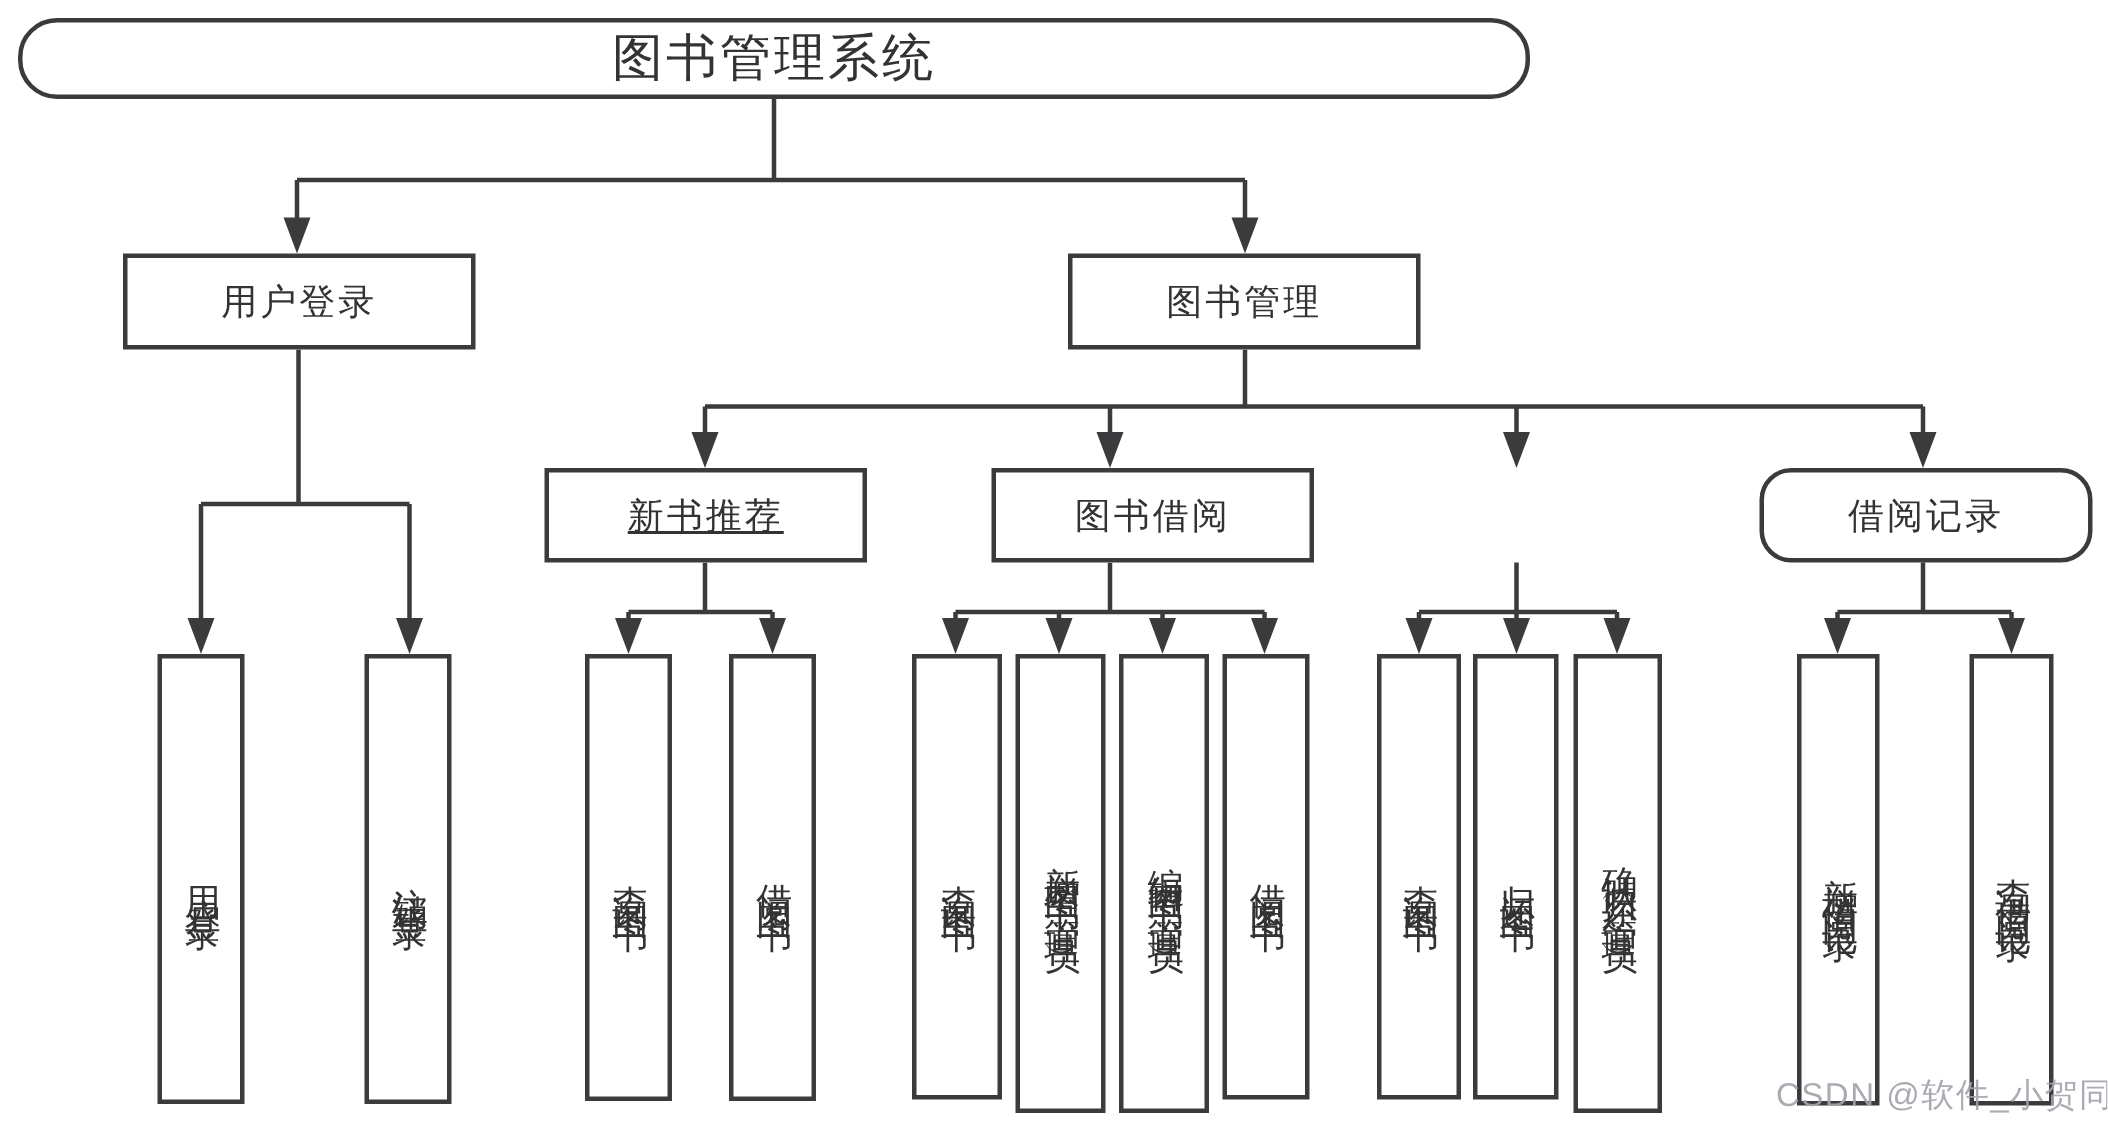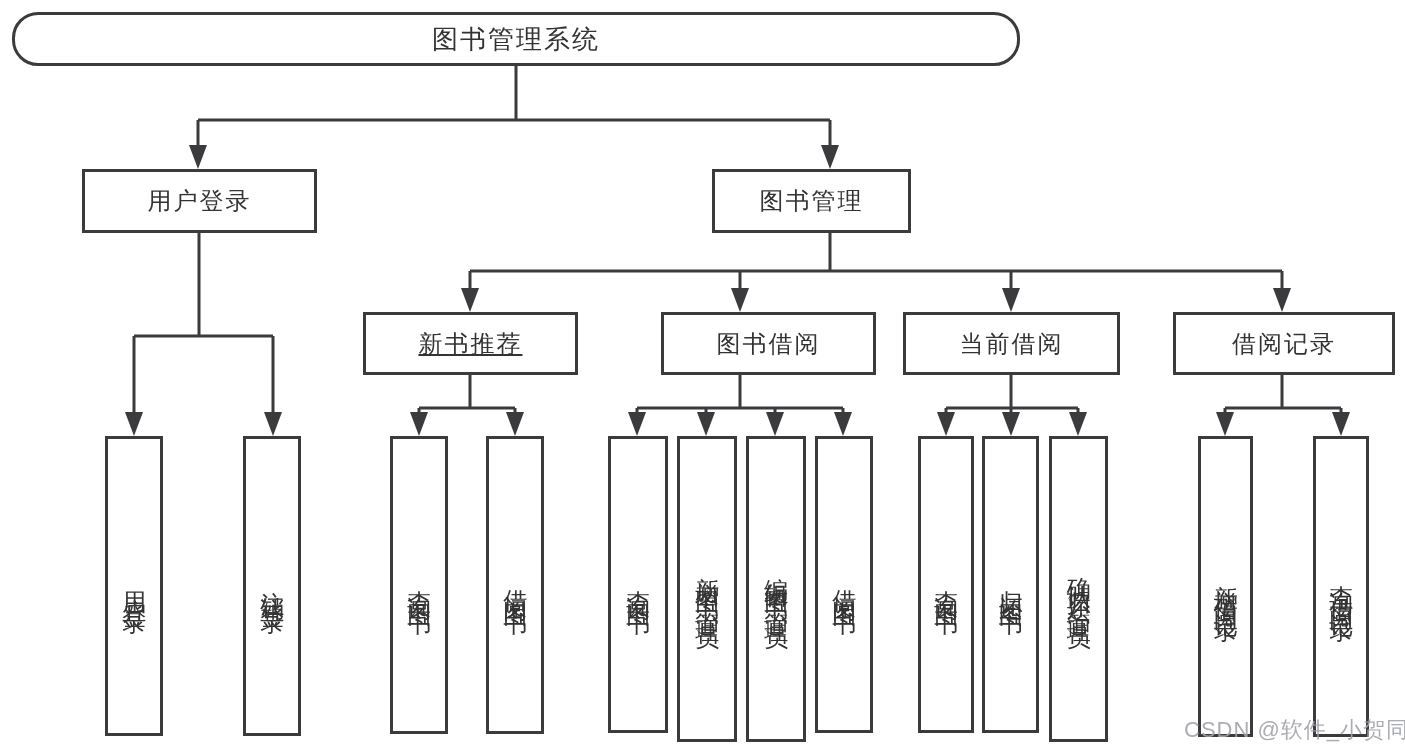--- a/index.html
+++ b/index.html
@@ -42,21 +42,21 @@
     align-items: center;
     justify-content: center;
     text-align: center;
   }
   .h-box {
     font-size: 24px;
     letter-spacing: 2px;
     white-space: nowrap;
   }
   .root-box {
-    font-size: 26px;
+    font-size: 34px;
     border-radius: 26px;
   }
   .v-box {
     writing-mode: vertical-lr;
     text-orientation: mixed;
     font-size: 24px;
     letter-spacing: 7px;
     line-height: 1.1;
     padding: 4px 0;
   }
@@ -116,26 +116,25 @@
       <polygon points="1011,436 1002,412 1020,412"></polygon>
       <polygon points="1078,436 1069,412 1087,412"></polygon>
       <polygon points="1225,436 1216,412 1234,412"></polygon>
       <polygon points="1341,436 1332,412 1350,412"></polygon>
     </g>
   </svg>
 
   <div class="box h-box root-box" style="left:12px; top:12px; width:1008px; height:54px;">图书管理系统</div>
 
   <div class="box h-box" style="left:82px; top:169px; width:235px; height:64px;">用户登录</div>
-  <div class="box h-box" style="left:712px; top:169px; width:199px; height:64px;">图书管理</div>
+  <div class="box h-box" style="left:712px; top:169px; width:235px; height:64px;">图书管理</div>
 
   <div class="box h-box" style="left:363px; top:312px; width:215px; height:63px;text-decoration:underline;">新书推荐</div>
   <div class="box h-box" style="left:633px; top:312px; width:215px; height:63px;margin-left:28px;">图书借阅</div>
-  <div class="box h-box" style="left:903px; top:312px; width:217px; height:63px;">当前借阅</div>
-  <div class="box h-box" style="left:1173px; top:312px; width:222px; height:63px;">借阅记录</div>
+  <div class="box h-box" style="left:1173px; top:312px; width:222px; height:63px;border-radius:21px;">借阅记录</div>
 
   <div class="box v-box" style="left:105px; top:436px; width:58px; height:300px;">用户登录</div>
   <div class="box v-box" style="left:243px; top:436px; width:58px; height:300px;">注销登录</div>
 
   <div class="box v-box" style="left:390px; top:436px; width:58px; height:298px;">查询图书</div>
   <div class="box v-box" style="left:486px; top:436px; width:58px; height:298px;">借阅图书</div>
 
   <div class="box v-box" style="left:608px; top:436px; width:60px; height:297px;">查询图书</div>
   <div class="box v-box" style="left:677px; top:436px; width:60px; height:306px;">新增图书（管理员）</div>
   <div class="box v-box" style="left:746px; top:436px; width:60px; height:306px;">编辑图书（管理员）</div>

